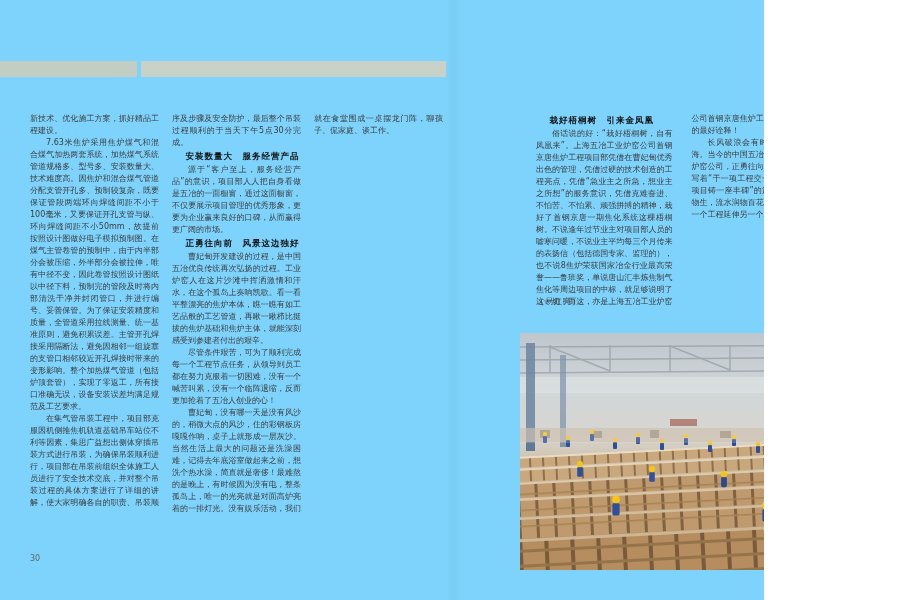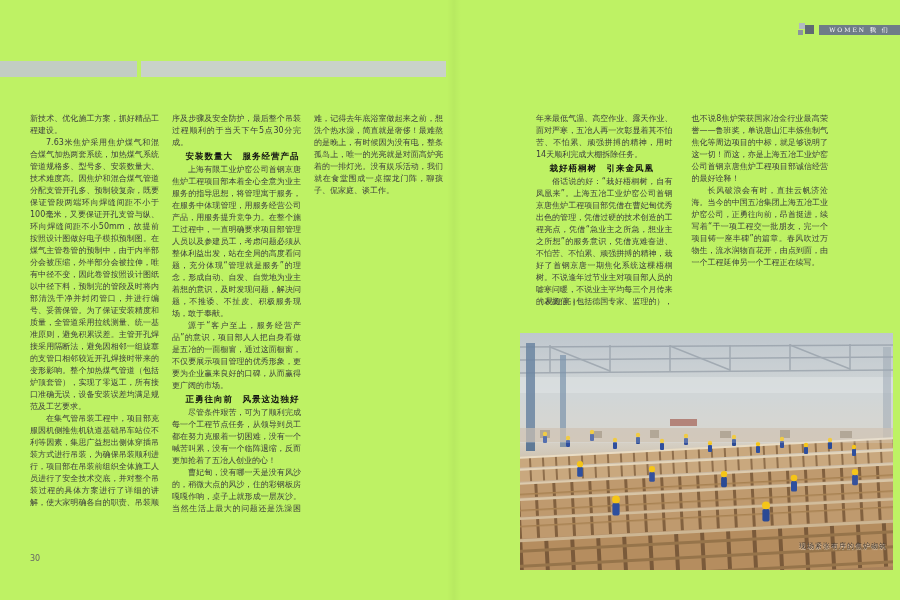--- a/index.html
+++ b/index.html
@@ -1,16 +1,16 @@
 <!DOCTYPE html>
 <html><head>
 <meta charset="utf-8">
 <style>
   html,body{margin:0;padding:0;background:#ffffff;}
-  .spread{position:relative;width:900px;height:600px;background:#bef264;overflow:hidden;
+  .spread{position:relative;width:764px;height:600px;background:#7dd3fc;overflow:hidden;
           font-family:"DejaVu Sans",sans-serif;}
   
   .gutter{position:absolute;left:447px;top:0;width:14px;height:600px;
           background:linear-gradient(90deg,rgba(0,0,0,0) 0%,rgba(0,0,0,.035) 50%,rgba(0,0,0,0) 100%);}
   
   .accent-bar{position:absolute;top:61px;height:16px;background:#c6cfc7;}
   .accent-bar.seg1{left:0;width:137px;background:#c2cdc3;}
   .accent-bar.seg2{left:141px;width:305px;background:#c9d2c9;}
   .checker{position:absolute;left:797px;top:22px;width:22px;height:15px;}
   .checker .sq{position:absolute;}
@@ -52,30 +52,29 @@
     <div class="sq sq2"></div>
     <div class="sq sq3"></div>
   </div>
   <div class="section-tab">WOMEN 我 们</div>
 
   <section class="left-text">
     <p class="para noindent">新技术、优化施工方案，抓好精品工程建设。</p>
     <p class="para">7.63米焦炉采用焦炉煤气和混合煤气加热两套系统，加热煤气系统管道规格多、型号多、安装数量大、技术难度高。因焦炉和混合煤气管道分配支管开孔多、预制较复杂，既要保证管段两端环向焊缝间距不小于100毫米，又要保证开孔支管与纵、环向焊缝间距不小50mm，故提前按照设计图做好电子模拟预制图。在煤气主管卷管的预制中，由于内半部分会被压缩，外半部分会被拉伸，唯有中径不变，因此卷管按照设计图纸以中径下料，预制完的管段及时将内部清洗干净并封闭管口，并进行编号、妥善保管。为了保证安装精度和质量，全管道采用拉线测量、统一基准原则，避免积累误差。主管开孔焊接采用隔断法，避免因相邻一组旋塞的支管口相邻较近开孔焊接时带来的变形影响。整个加热煤气管道（包括炉顶套管），实现了零返工，所有接口准确无误，设备安装误差均满足规范及工艺要求。</p>
     <p class="para">在集气管吊装工程中，项目部克服因机侧推焦机轨道基础吊车站位不利等因素，集思广益想出侧体穿插吊装方式进行吊装，为确保吊装顺利进行，项目部在吊装前组织全体施工人员进行了安全技术交底，并对整个吊装过程的具体方案进行了详细的讲解，使大家明确各自的职责、吊装顺序及步骤及安全防护，最后整个吊装过程顺利的于当天下午5点30分完成。</p>
     <h4 class="subhead">安装数量大　服务经营产品</h4>
-    <p class="para">上海有限工业炉窑公司首钢京唐焦炉工程项目部本着全心全意为业主服务的指导思想，将管理寓于服务，在服务中体现管理，用服务经营公司产品，用服务提升竞争力。在整个施工过程中，一直明确要求项目部管理人员以及参建员工，考虑问题必须从整体利益出发，站在全局的高度看问题，充分体现“管理就是服务”的理念，形成自动、自发、自觉地为业主着想的意识，及时发现问题，解决问题，不推诿、不扯皮、积极服务现场，敢于奉献。</p>
     <p class="para">源于“客户至上，服务经营产品”的意识，项目部人人把自身看做是五冶的一面橱窗，通过这面橱窗，不仅要展示项目管理的优秀形象，更要为企业赢来良好的口碑，从而赢得更广阔的市场。</p>
     <h4 class="subhead">正勇往向前　风景这边独好</h4>
+    <p class="para">曹妃甸开发建设的过程，是中国五冶优良传统再次弘扬的过程。工业炉窑人在这片沙滩中挥洒激情和汗水，在这个孤岛上奏响凯歌。看一看平整漂亮的焦炉本体，瞧一瞧有如工艺品般的工艺管道，再瞅一瞅栉比挺拔的焦炉基础和焦炉主体，就能深刻感受到参建者付出的艰辛。</p>
     <p class="para">尽管条件艰苦，可为了顺利完成每一个工程节点任务，从领导到员工都在努力克服着一切困难，没有一个喊苦叫累，没有一个临阵退缩，反而更加抢着了五冶人创业的心！</p>
     <p class="para">曹妃甸，没有哪一天是没有风沙的，稍微大点的风沙，住的彩钢板房嘎嘎作响，桌子上就形成一层灰沙。当然生活上最大的问题还是洗澡困难，记得去年底浴室做起来之前，想洗个热水澡，简直就是奢侈！最难熬的是晚上，有时候因为没有电，整条孤岛上，唯一的光亮就是对面高炉亮着的一排灯光。没有娱乐活动，我们就在食堂围成一桌摆龙门阵，聊孩子、侃家庭、谈工作。</p>
   </section>
   <div class="pagenum">30</div>
 
   <section class="right-text">
-    <p class="para noindent">年来最低气温、高空作业、露天作业、面对严寒，五冶人再一次彰显着其不怕苦、不怕累、顽强拼搏的精神，用时14天顺利完成大棚拆除任务。</p>
     <h4 class="subhead">栽好梧桐树　引来金凤凰</h4>
     <p class="para">俗话说的好：“栽好梧桐树，自有凤凰来”。上海五冶工业炉窑公司首钢京唐焦炉工程项目部凭借在曹妃甸优秀出色的管理，凭借过硬的技术创造的工程亮点，凭借“急业主之所急，想业主之所想”的服务意识，凭借克难奋进、不怕苦、不怕累、顽强拼搏的精神，栽好了首钢京唐一期焦化系统这棵梧桐树。不说逢年过节业主对项目部人员的嘘寒问暖，不说业主平均每三个月传来的表扬信（包括德国专家、监理的），也不说8焦炉荣获国家冶金行业最高荣誉——鲁班奖，单说唐山汇丰炼焦制气焦化等周边项目的中标，就足够说明了这一切！而这，亦是上海五冶工业炉窑公司首钢京唐焦炉工程项目部诚信经营的最好诠释！</p>
     <p class="para">长风破浪会有时，直挂云帆济沧海。当今的中国五冶集团上海五冶工业炉窑公司，正勇往向前，昂首挺进，续写着“干一项工程交一批朋友，完一个项目铸一座丰碑”的篇章。春风吹过万物生，流水润物百花开，由点到面，由一个工程延伸另一个工程正在续写。</p>
 
   </section>
   <div class="byline">（易红亮）</div>
 
   <figure class="photo">
     <svg width="373" height="237" viewBox="0 0 373 237" xmlns="http://www.w3.org/2000/svg">
       <defs>

